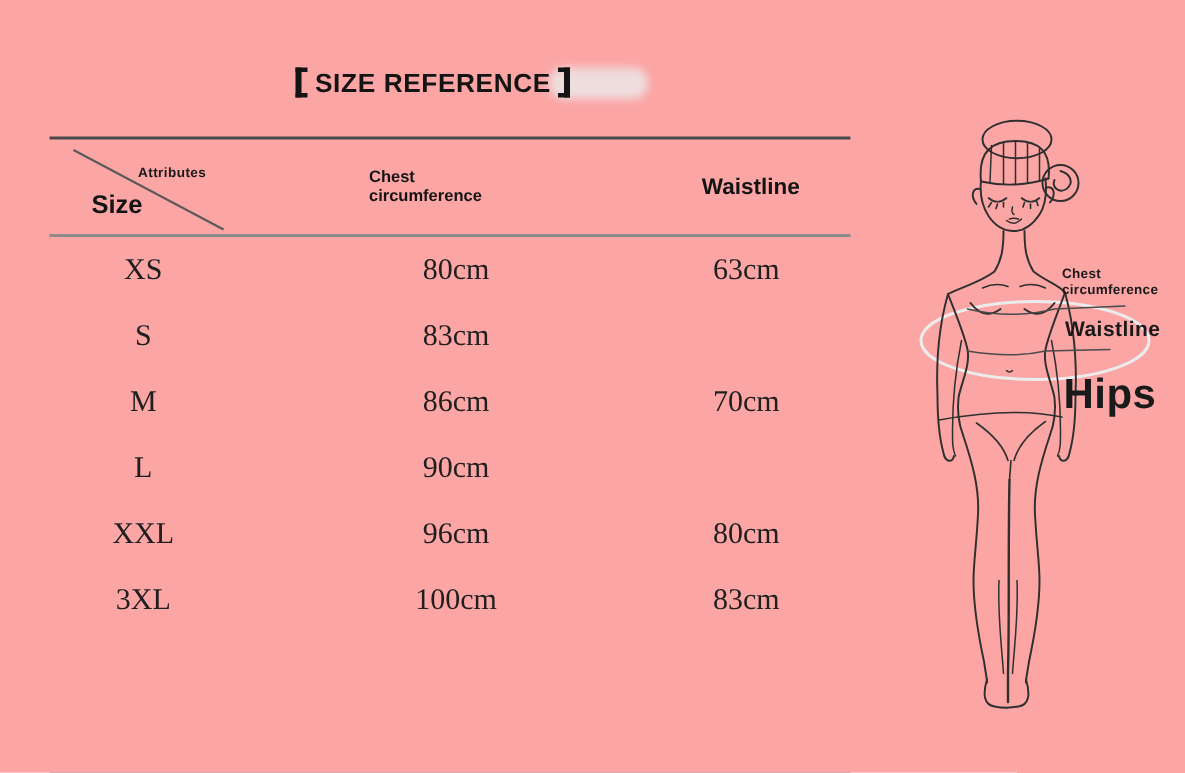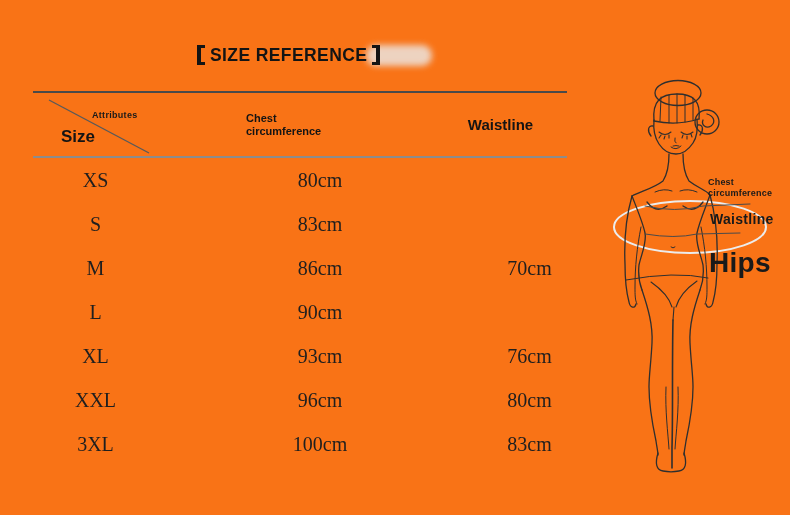--- a/index.html
+++ b/index.html
@@ -1,17 +1,17 @@
 <!DOCTYPE html>
 <html><head>
 <meta charset="utf-8">
 <style>
   html,body { margin:0; padding:0; }
   body { width:790px; height:515px; background:#ffffff; font-family:"Liberation Sans", sans-serif; overflow:hidden; }
-  .canvas { position:relative; width:790px; height:515px; background:#f97316; }
+  .canvas { position:relative; width:790px; height:515px; background:#fca5a5; }
 
   
   .title { position:absolute; left:197px; top:42px; height:26px; display:flex; align-items:center; color:#141414; }
   .bracket { display:inline-block; width:8px; height:20px; box-sizing:border-box; }
   .bracket-left  { border-left:4px solid #141414; border-top:3.5px solid #141414; border-bottom:3.5px solid #141414; margin-right:5px; }
   .bracket-right { border-right:4px solid #141414; border-top:3.5px solid #141414; border-bottom:3.5px solid #141414; margin-left:5px; }
   .title-text { font-size:17.5px; font-weight:bold; letter-spacing:0.4px; }
 
   .wm-title { position:absolute; left:366px; top:45px; width:66px; height:21px; background:#ebebeb; border-radius:10px; filter:blur(3px); opacity:0.8; }
 
@@ -21,21 +21,21 @@
   .thead { display:grid; grid-template-columns:125px 270px 139px; height:65px; box-sizing:border-box; border-bottom:2px solid #8c8c8c; }
   .corner-cell { position:relative; }
   .diag { position:absolute; left:0; top:0; width:125px; height:63px; }
   .attr-label { position:absolute; left:59px; top:17px; font-size:9px; font-weight:bold; color:#1a1a1a; letter-spacing:0.3px; }
   .size-label { position:absolute; left:28px; top:34px; font-size:17px; font-weight:bold; color:#141414;text-align:center; }
   .head-cell { display:flex; align-items:center; justify-content:center; color:#141414; }
   .chest-head-text { display:inline-block; width:94px; font-size:11px; font-weight:bold; line-height:13px; text-align:left; }
   .waist-head { font-size:15px; font-weight:bold; padding-left:6px; }
 
   .tbody { display:grid; grid-template-rows:repeat(7,1fr); height:308px; }
-  .trow { display:grid; grid-template-columns:125px 270px 139px;gap:16px; }
+  .trow { display:grid; grid-template-columns:125px 270px 139px; }
   .cell { display:flex; align-items:center; justify-content:center; font-family:"Liberation Serif", serif; font-size:20px; color:#1f1f1f; }
   .chest-cell { padding-left:22px; }
 
   
   .figure-svg { position:absolute; left:598px; top:75px; width:170px; height:400px; }
   .fig-label { position:absolute; color:#1a1a1a; font-weight:bold; }
   .chest-lab { left:708px; top:177px; width:66px; font-size:9px; line-height:11px; letter-spacing:0.2px; }
   .waist-lab { left:710px; top:211px; font-size:14px; letter-spacing:0.3px; }
   .hips-lab  { left:709px; top:247px; font-size:28px; letter-spacing:0.3px; }
 </style>
@@ -63,38 +63,34 @@
       <div class="head-cell">
         <span class="chest-head-text">Chest circumference</span>
       </div>
       <div class="head-cell waist-head">Waistline</div>
     </div>
 
     <div class="tbody">
       <div class="trow">
         <div class="cell">XS</div>
         <div class="cell chest-cell">80cm</div>
+        <div class="cell">63cm</div>
       </div>
       <div class="trow">
         <div class="cell">S</div>
         <div class="cell chest-cell">83cm</div>
       </div>
       <div class="trow">
         <div class="cell">M</div>
         <div class="cell chest-cell">86cm</div>
         <div class="cell">70cm</div>
       </div>
       <div class="trow">
         <div class="cell">L</div>
         <div class="cell chest-cell">90cm</div>
-      </div>
-      <div class="trow">
-        <div class="cell">XL</div>
-        <div class="cell chest-cell">93cm</div>
-        <div class="cell">76cm</div>
       </div>
       <div class="trow">
         <div class="cell">XXL</div>
         <div class="cell chest-cell">96cm</div>
         <div class="cell">80cm</div>
       </div>
       <div class="trow">
         <div class="cell">3XL</div>
         <div class="cell chest-cell">100cm</div>
         <div class="cell">83cm</div>

